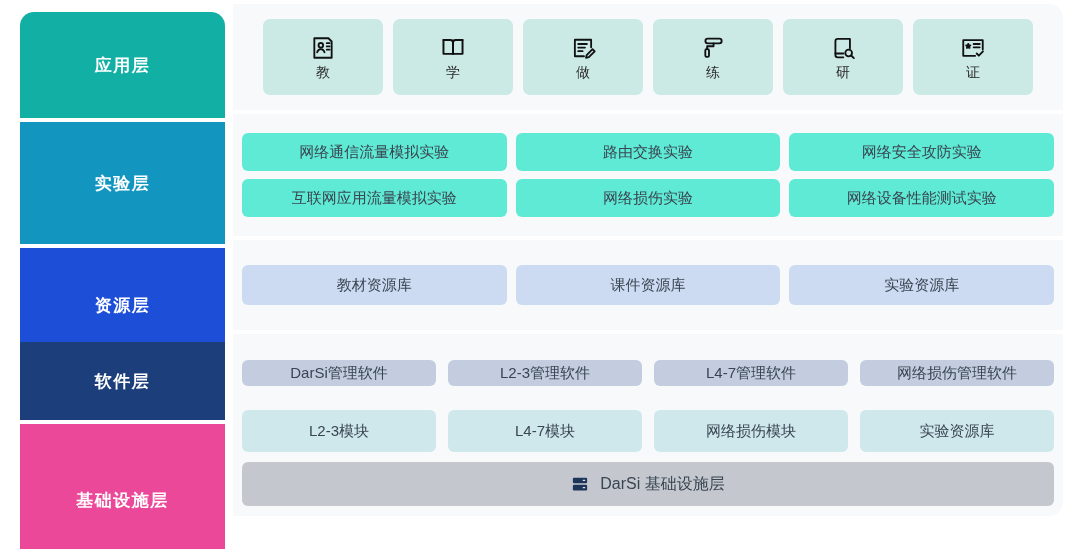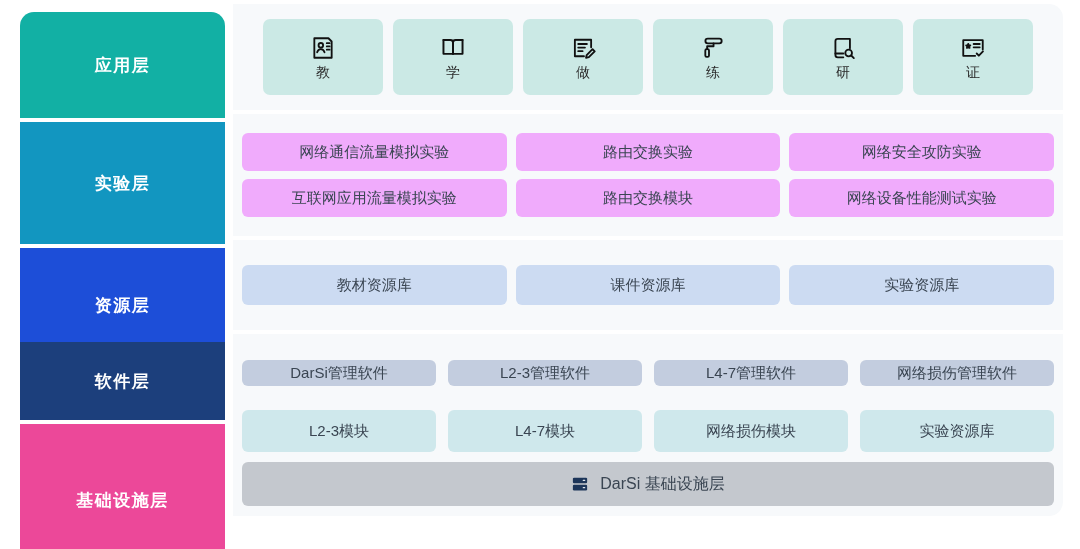--- a/index.html
+++ b/index.html
@@ -106,21 +106,21 @@
     flex: 1 1 0;
     height: 38px;
     border-radius: 6px;
     display: flex;
     align-items: center;
     justify-content: center;
     font-size: 15px;
     color: #3a4552;
     text-align: center;
   }
-  .chip-exp { background: #f0abfc; }
+  .chip-exp { background: #5eead4; }
 
   
   #label-res {
     top: 240px;
     height: 114px;
     background: #1d4ed8;
   }
   #panel-res {
     top: 240px;
     height: 90px;
@@ -270,21 +270,21 @@
     <span>实验层</span>
   </div>
   <div class="panel" id="panel-exp">
     <div class="grid3">
       <div class="chip chip-exp">网络通信流量模拟实验</div>
       <div class="chip chip-exp">路由交换实验</div>
       <div class="chip chip-exp">网络安全攻防实验</div>
     </div>
     <div class="grid3">
       <div class="chip chip-exp">互联网应用流量模拟实验</div>
-      <div class="chip chip-exp">路由交换模块</div>
+      <div class="chip chip-exp">网络损伤实验</div>
       <div class="chip chip-exp">网络设备性能测试实验</div>
     </div>
   </div>
 
   <div class="layer-label" id="label-res">
     <span>资源层</span>
   </div>
   <div class="panel" id="panel-res">
     <div class="grid3">
       <div class="chip chip-res">教材资源库</div>

